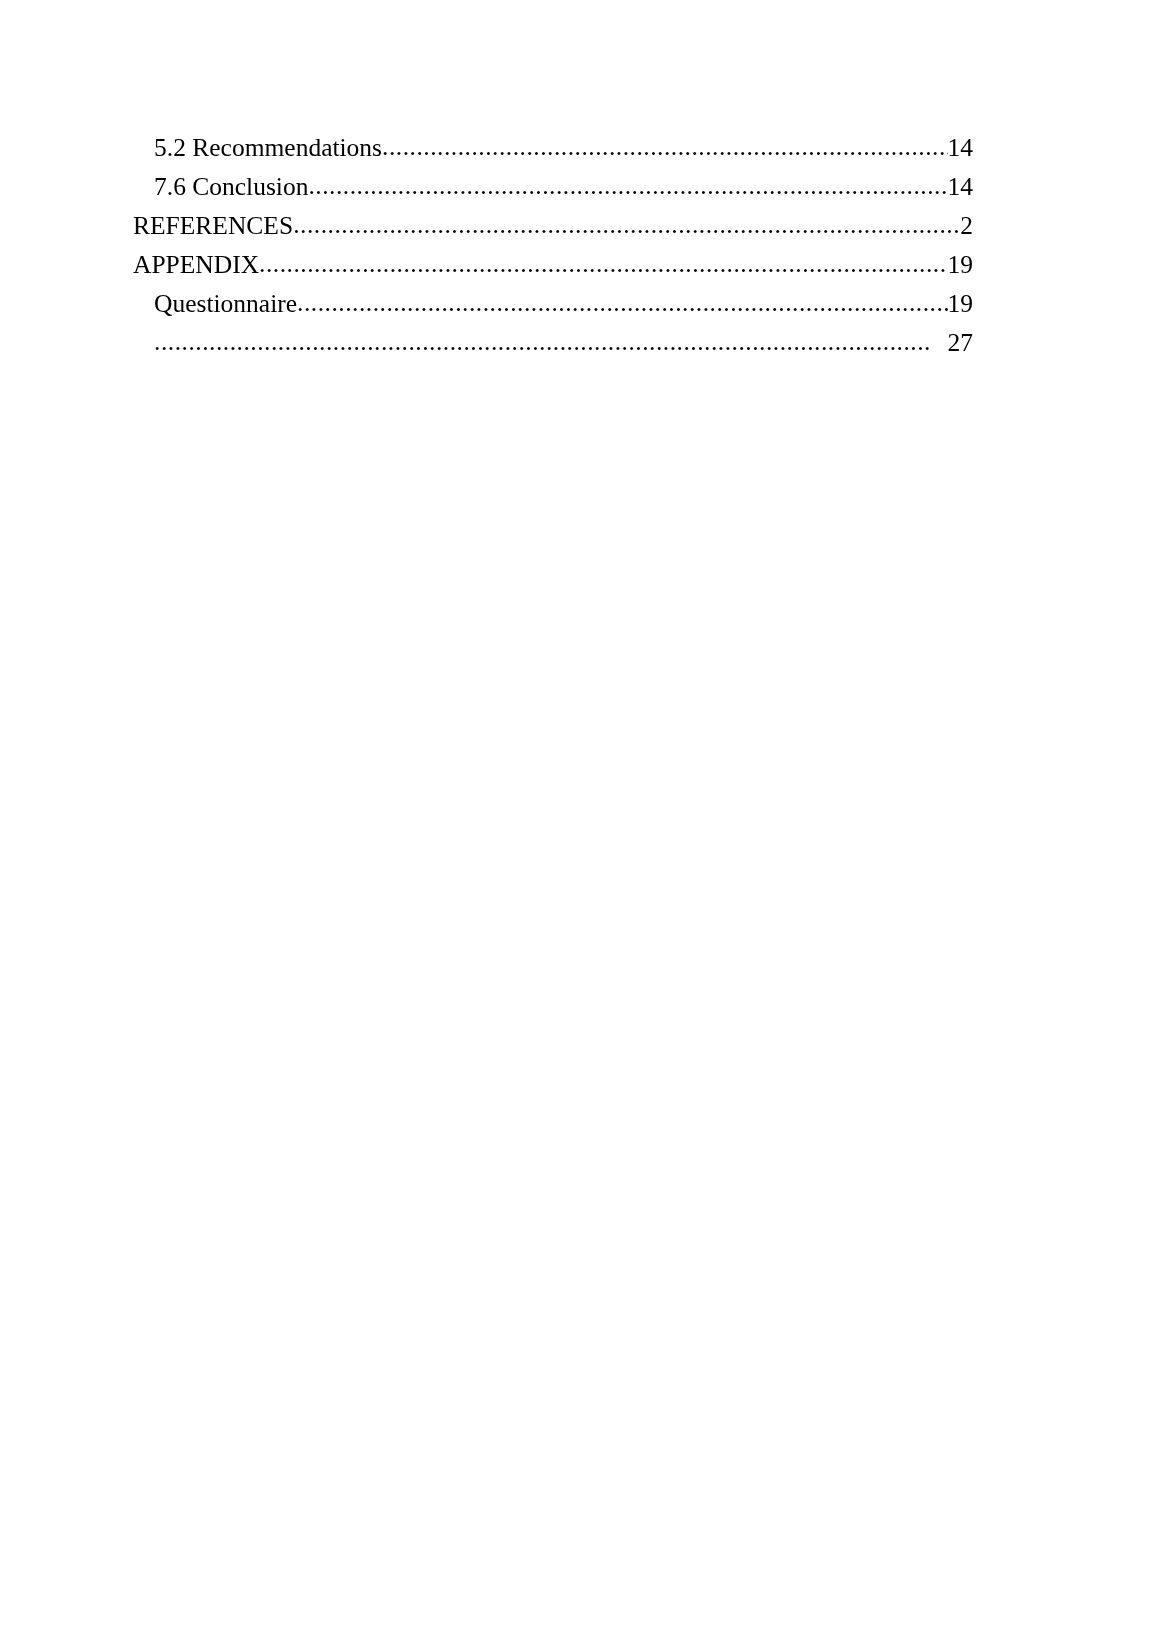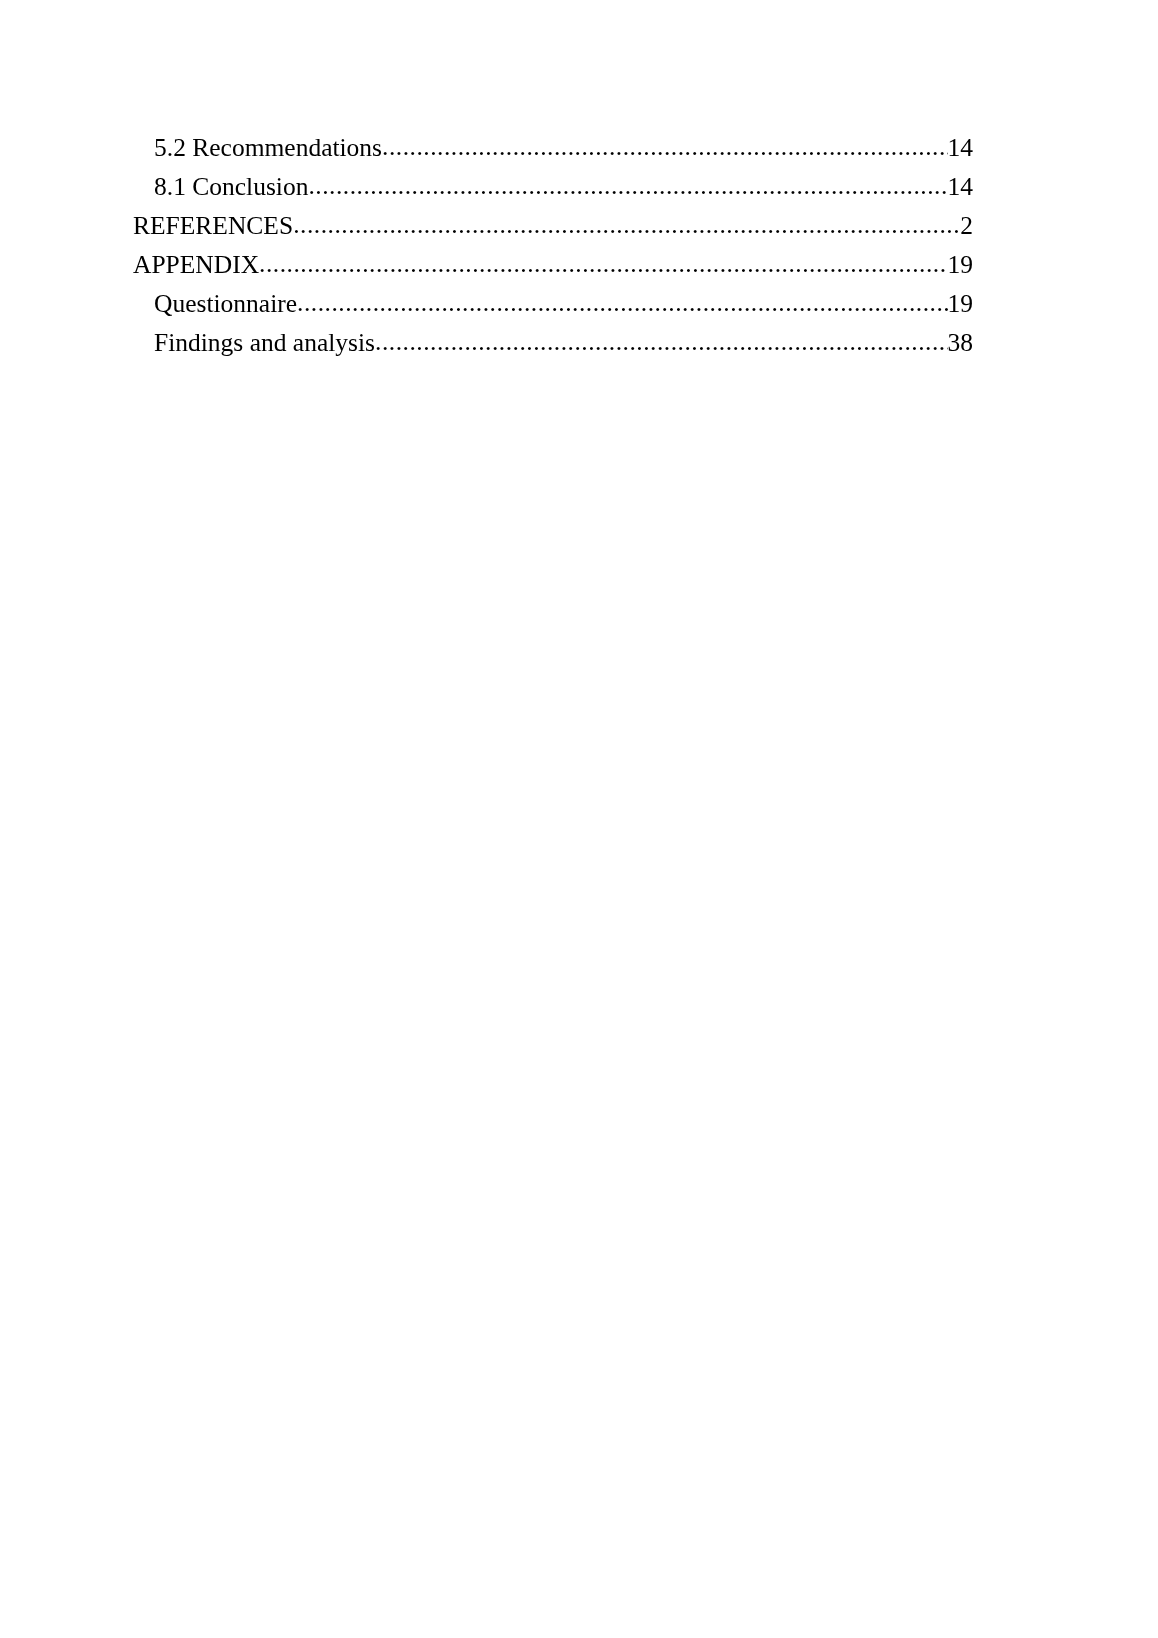--- a/index.html
+++ b/index.html
@@ -62,21 +62,21 @@
 <div class="page">
   <div class="toc">
 
     <div class="toc-entry level-2">
       <span class="label">5.2 Recommendations</span>
       <span class="leader">.................................................................................................................</span>
       <span class="page-no">14</span>
     </div>
 
     <div class="toc-entry level-2">
-      <span class="label">8.1 Conclusion</span>
+      <span class="label">7.6 Conclusion</span>
       <span class="leader">.................................................................................................................</span>
       <span class="page-no">14</span>
     </div>
 
     <div class="toc-entry level-1">
       <span class="label">REFERENCES</span>
       <span class="leader">.................................................................................................................</span>
       <span class="page-no">2</span>
     </div>
 
@@ -86,19 +86,18 @@
       <span class="page-no">19</span>
     </div>
 
     <div class="toc-entry level-2">
       <span class="label">Questionnaire</span>
       <span class="leader">.................................................................................................................</span>
       <span class="page-no">19</span>
     </div>
 
     <div class="toc-entry level-2">
-      <span class="label">Findings and analysis</span>
       <span class="leader">.................................................................................................................</span>
-      <span class="page-no">38</span>
+      <span class="page-no">27</span>
     </div>
 
   </div>
 </div>
 
 </body></html>

